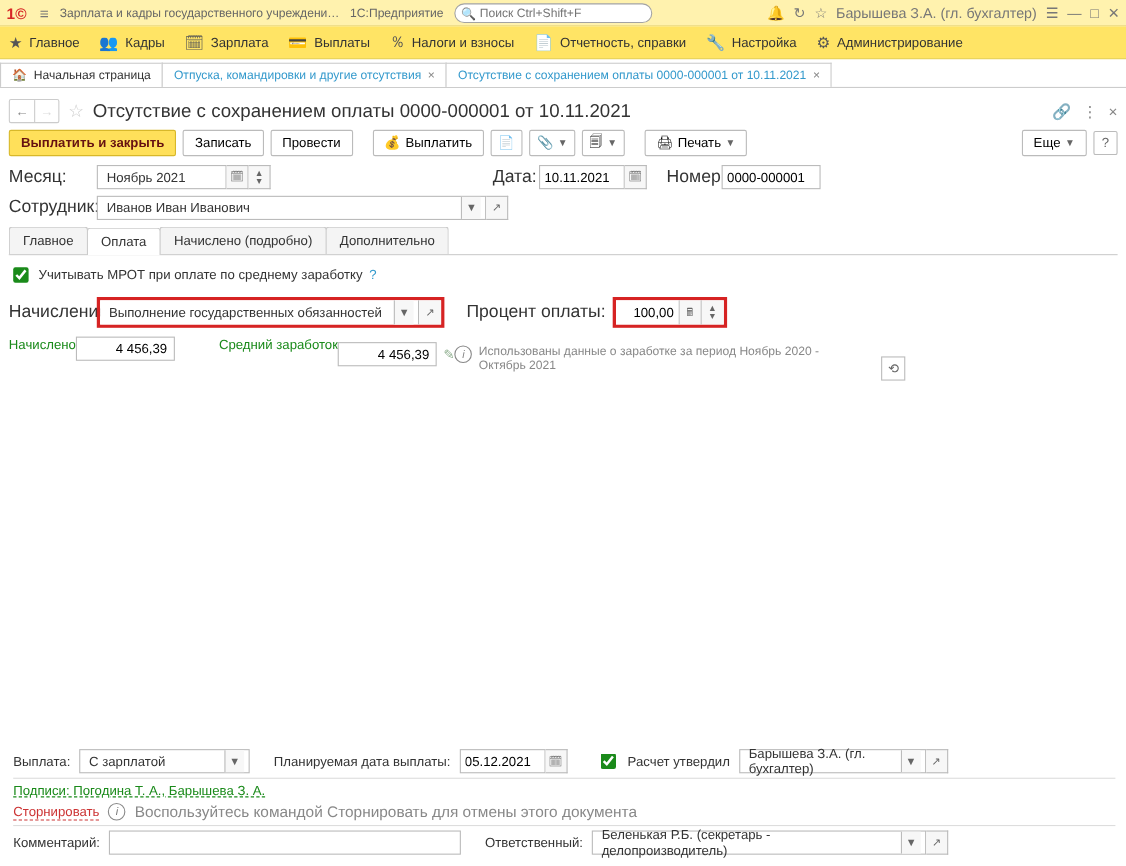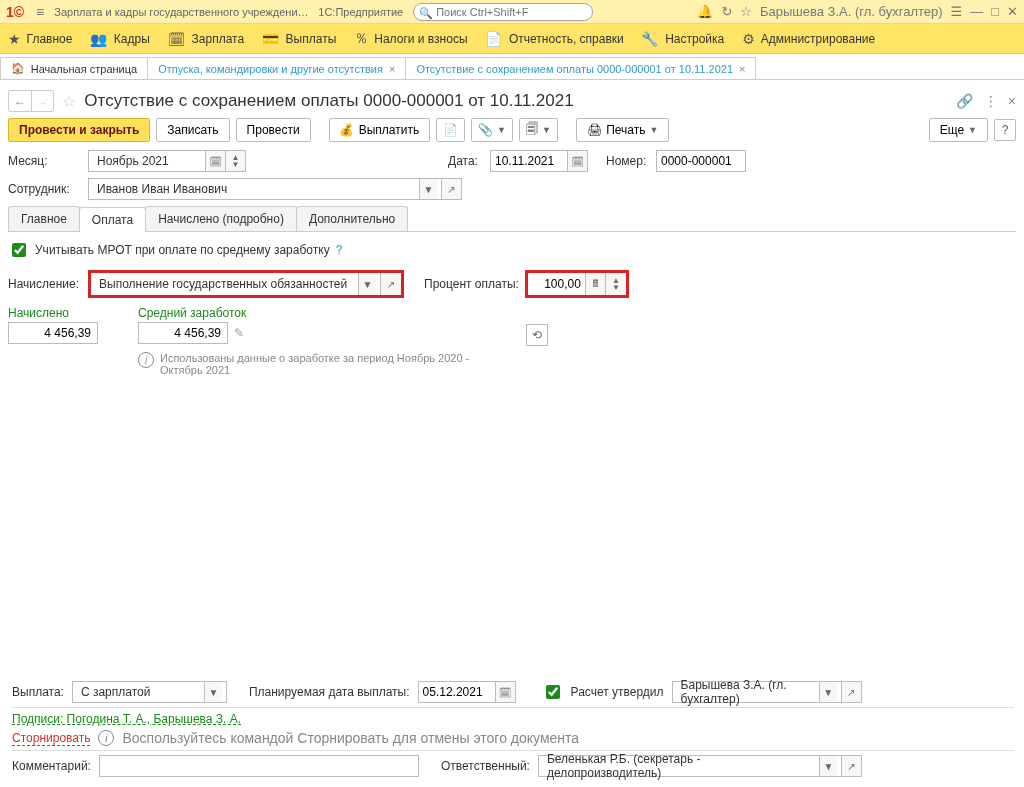--- a/index.html
+++ b/index.html
@@ -40,40 +40,40 @@
   .dochead-right span { cursor:pointer; font-size:14px;}
   
   .toolbar { display:flex; align-items:center; gap:6px; margin-bottom:8px;}
   .btn { height:24px; border:1px solid #bbb; background:#fff; border-radius:2px; padding:0 10px; font-size:12px; cursor:pointer; display:inline-flex; align-items:center; gap:4px;}
   .btn.yellow { background:#ffe05a; border-color:#d8b82a; font-weight:bold; color:#611;}
   .btn.icon-only { padding:0 6px;}
   .toolbar .spacer { flex:1;}
   .dropdown-caret{ font-size:9px; color:#666;}
   
   .form-row { display:flex; align-items:center; margin-bottom:6px; gap:6px;}
-  .form-row label { font-size:12px; color:#333;}
+  .form-row label { font-size:16px; color:#333;}
   .lbl-w { width:74px;}
   .lbl-w2{ width:36px;}
   .lbl-w3{ width:44px;}
   input.text, .combo { height:22px; border:1px solid #bbb; padding:0 4px; font-size:12px; background:#fff;}
   .combo { display:flex; align-items:center;}
   .combo .val { flex:1; padding:0 4px;}
   .combo .cbtn { width:18px; height:100%; border-left:1px solid #bbb; display:flex; align-items:center; justify-content:center; color:#666; font-size:10px; cursor:pointer; background:#f7f7f7;}
   .field-group{display:flex;}
   .suffix-btn{width:20px;height:22px;border:1px solid #bbb;border-left:none;display:flex;align-items:center;justify-content:center;background:#f7f7f7;font-size:10px;color:#666;cursor:pointer;}
   
   .sectabs { display:flex; border-bottom:1px solid #ccc; margin-top:6px;}
   .stab { padding:5px 12px; border:1px solid #ccc; border-bottom:none; margin-right:-1px; background:#f4f4f4; font-size:12px; cursor:pointer; border-radius:3px 3px 0 0;}
   .stab.active { background:#fff; position:relative; top:1px;}
   
   .tabcontent { border:0; padding:8px 0 0 0;}
   .checkbox-row { display:flex; align-items:center; gap:6px; margin-bottom:10px;}
   .highlight-red { border:3px solid #d62323;}
   .amounts-row{ display:flex; gap:40px; margin-top:8px;}
-  .amount-col{ display:flex; flex-direction:column;}
+  .amount-col{ display:flex; flex-direction:row;}
   .amount-col .lblg{ color:#1a8a1a; font-size:12px; margin-bottom:2px;}
   .amount-col input{ width:90px; text-align:right; padding-right:6px;}
   .avg-row{ display:flex; align-items:center; gap:6px;}
   .pencil{ color:#8a8; font-size:12px; cursor:pointer;}
   .refresh-square{ width:22px;height:22px;border:1px solid #bbb;display:flex;align-items:center;justify-content:center;color:#666;cursor:pointer;margin-left:16px;}
   .info-line{ display:flex; align-items:flex-start; gap:6px; margin-top:8px; color:#888; font-size:11px;}
   .info-line .info-icon{ width:16px;height:16px;border:1px solid #888;border-radius:50%;display:flex;align-items:center;justify-content:center;font-style:italic;font-size:10px;}
   .info-line .info-text{ max-width:310px;}
   
   .bottom-wrap{ position:absolute; bottom:0; left:2px; right:0; padding:6px 10px 6px 10px; background:#fff;}
@@ -171,21 +171,21 @@
     <span class="star">☆</span>
     <span class="doctitle">Отсутствие с сохранением оплаты 0000-000001 от 10.11.2021</span>
     <div class="dochead-right">
       <span>🔗</span>
       <span>⋮</span>
       <span>×</span>
     </div>
   </div>
 
   <div class="toolbar">
-    <button class="btn yellow">Провести и закрыть</button>
+    <button class="btn yellow">Выплатить и закрыть</button>
     <button class="btn">Записать</button>
     <button class="btn">Провести</button>
     <span style="width:6px"></span>
     <button class="btn">
         <span>💰</span>
         <span>Выплатить</span>
       </button>
     <button class="btn icon-only">📄</button>
     <button class="btn icon-only">📎<span class="dropdown-caret">▼</span></button>
     <button class="btn icon-only">🗐<span class="dropdown-caret">▼</span></button>

